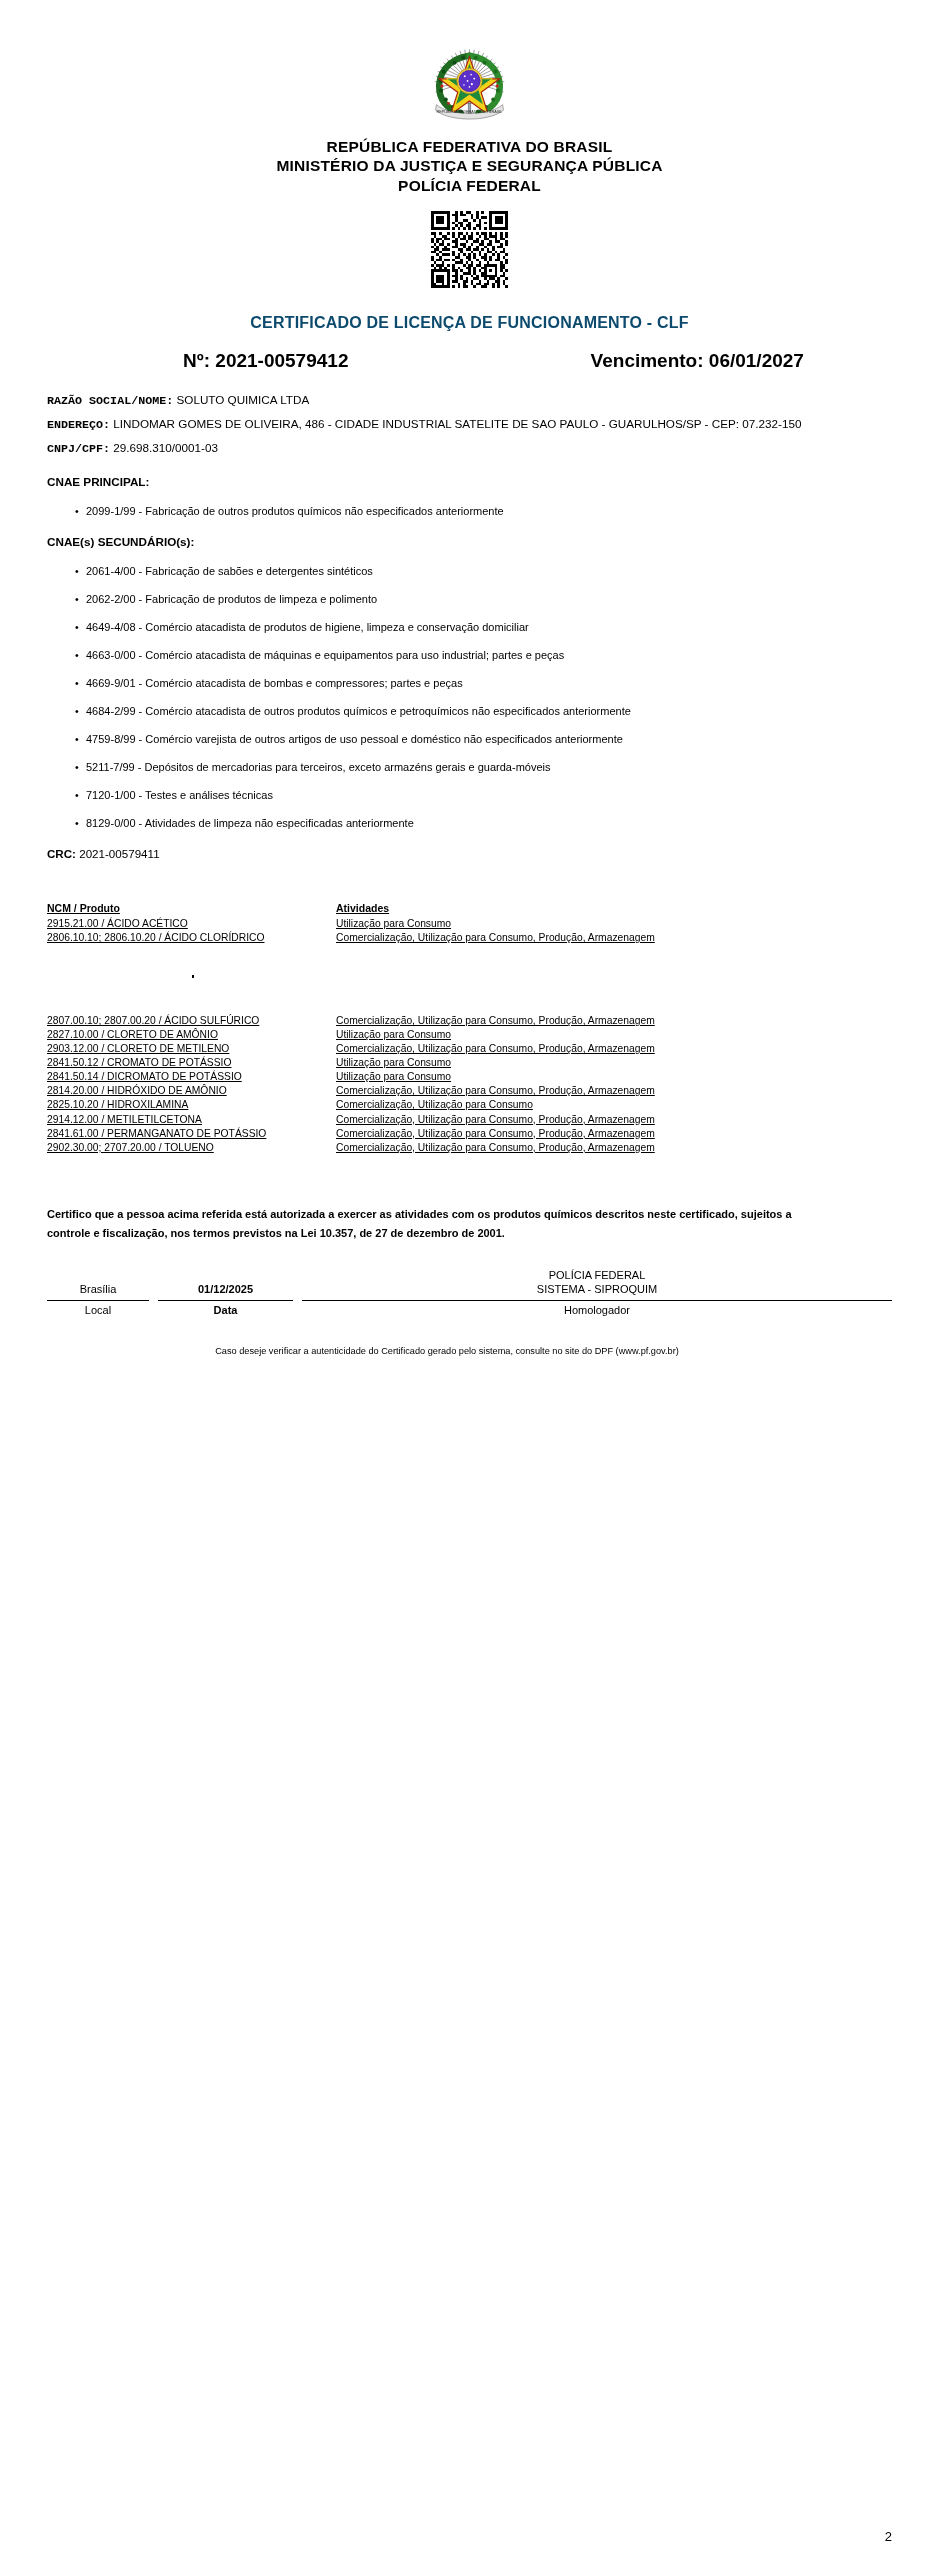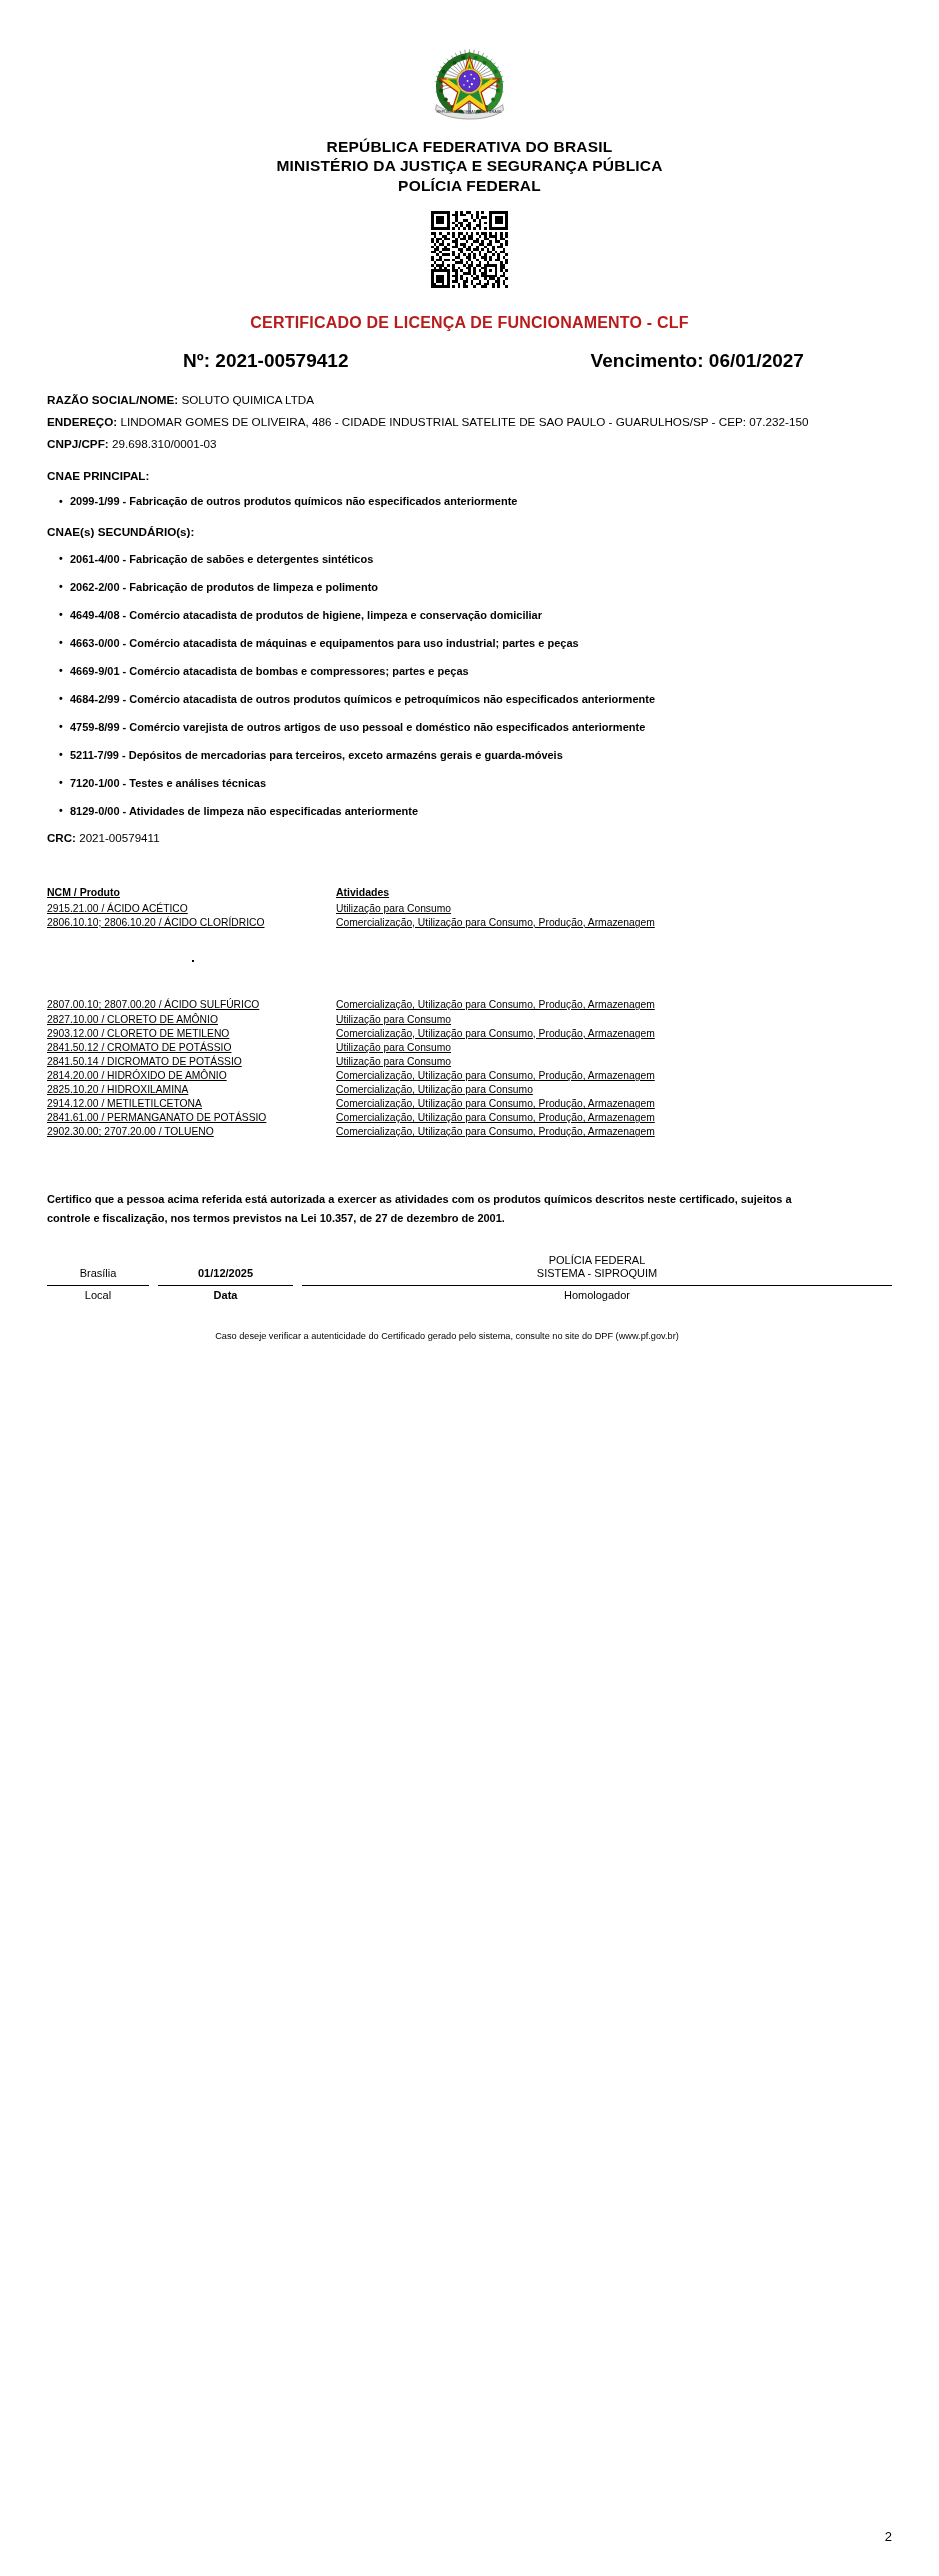--- a/index.html
+++ b/index.html
@@ -51,53 +51,52 @@
     height: 77px;
     image-rendering: pixelated;
     display:block;
   }
 
   .cert-title {
     margin-top: 26px;
     text-align: center;
     font-weight: bold;
     font-size: 16px;
-    color: #b91c1c;
+    color: #0c4a6e;
     letter-spacing: 0.2px;
   }
 
   .numline {
     margin-top: 18px;
     display: flex;
     font-weight: bold;
     font-size: 19px;
   }
   .numline .num { width: 50%; text-align: center; padding-left: 15px; box-sizing:border-box;}
   .numline .venc { width: 50%; text-align: center; padding-left: 33px; box-sizing:border-box;}
 
   
   .ident {
     margin-top: 19.7px;
     font-size: 11.7px;
     line-height: 17.4px;
   }
   .ident .row { margin-bottom: 4.5px; }
-  .ident b { font-weight: bold; }
+  .ident b { font-weight: bold; font-family: Liberation Mono, monospace; }
 
   
   .sect-head {
     margin-top: 16.7px;
     font-weight: bold;
     font-size: 11.7px;
   }
   ul.cnae {
     list-style: none;
-    margin: 0;
+    margin: 16px;
     padding: 0;
-    font-weight: bold;
   }
   ul.cnae li {
     position: relative;
     font-size: 11px;
     line-height: 14.4px;
     padding-left: 23px;
     margin-top: 13.6px;
   }
   ul.cnae li::before {
     content: "\2022";

